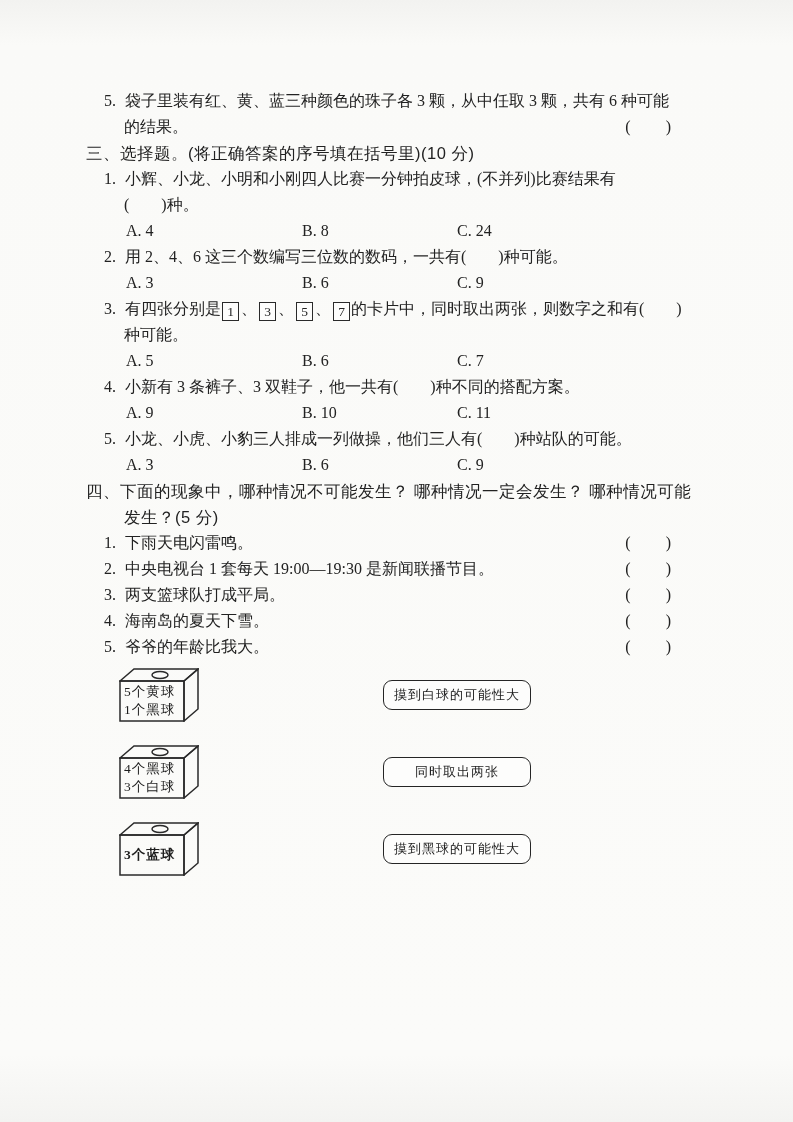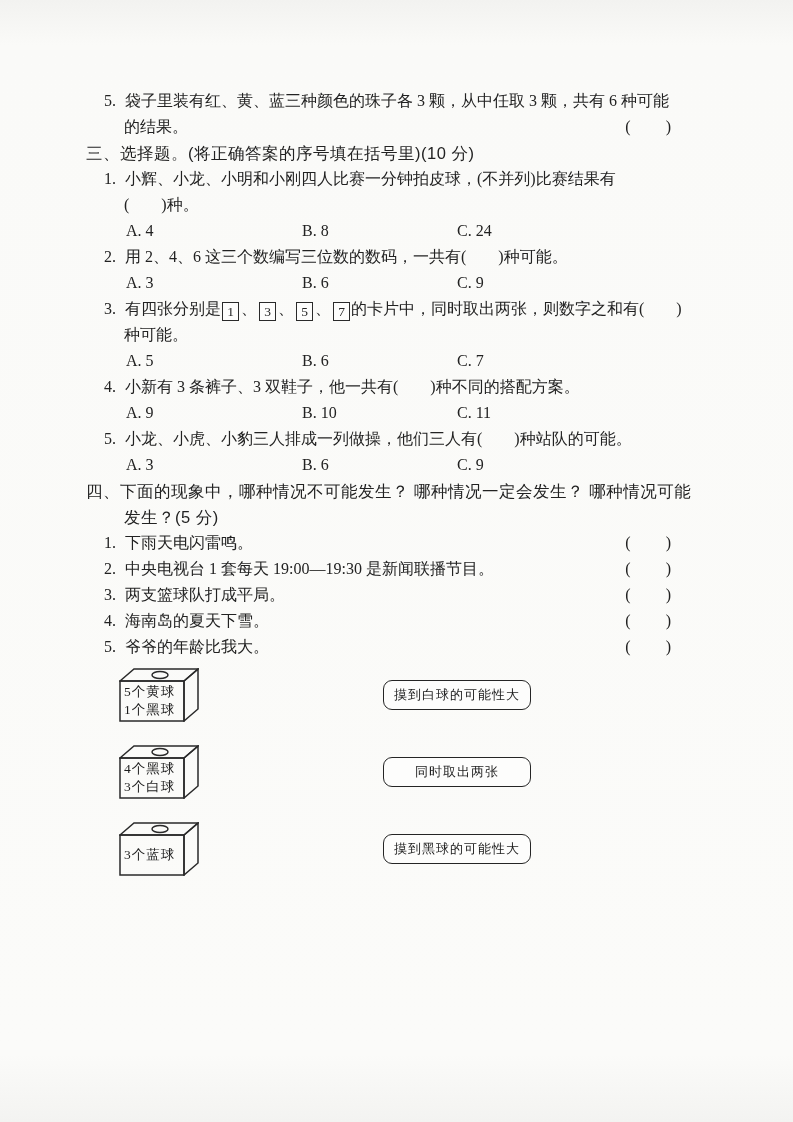--- a/index.html
+++ b/index.html
@@ -47,21 +47,21 @@
   
   .match-area { margin-top:8px; }
   .match-row { display:flex; align-items:center; margin-bottom:23px; }
   .boxwrap { position:relative; width:80px; height:54px; margin-left:33px; }
   .boxwrap svg { position:absolute; top:0; left:0; }
   .box-text {
     position:absolute; left:5px; top:15px; width:60px;
     font-size:13.5px; line-height:18px; letter-spacing:1px;
     text-align:left; color:#1d1d1d;
   }
-  .box-text.single { top:24px; }
+  .box-text.single { top:24px;font-weight:bold; }
   .pill {
     margin-left:184px;
     min-width:148px; height:30px; padding:0 10px;
     border:1.5px solid #252525; border-radius:9px;
     display:flex; align-items:center; justify-content:center;
     font-size:13px; letter-spacing:1px; color:#1d1d1d;
     background:rgba(255,255,255,.5);
   }
 </style>
 </head>

